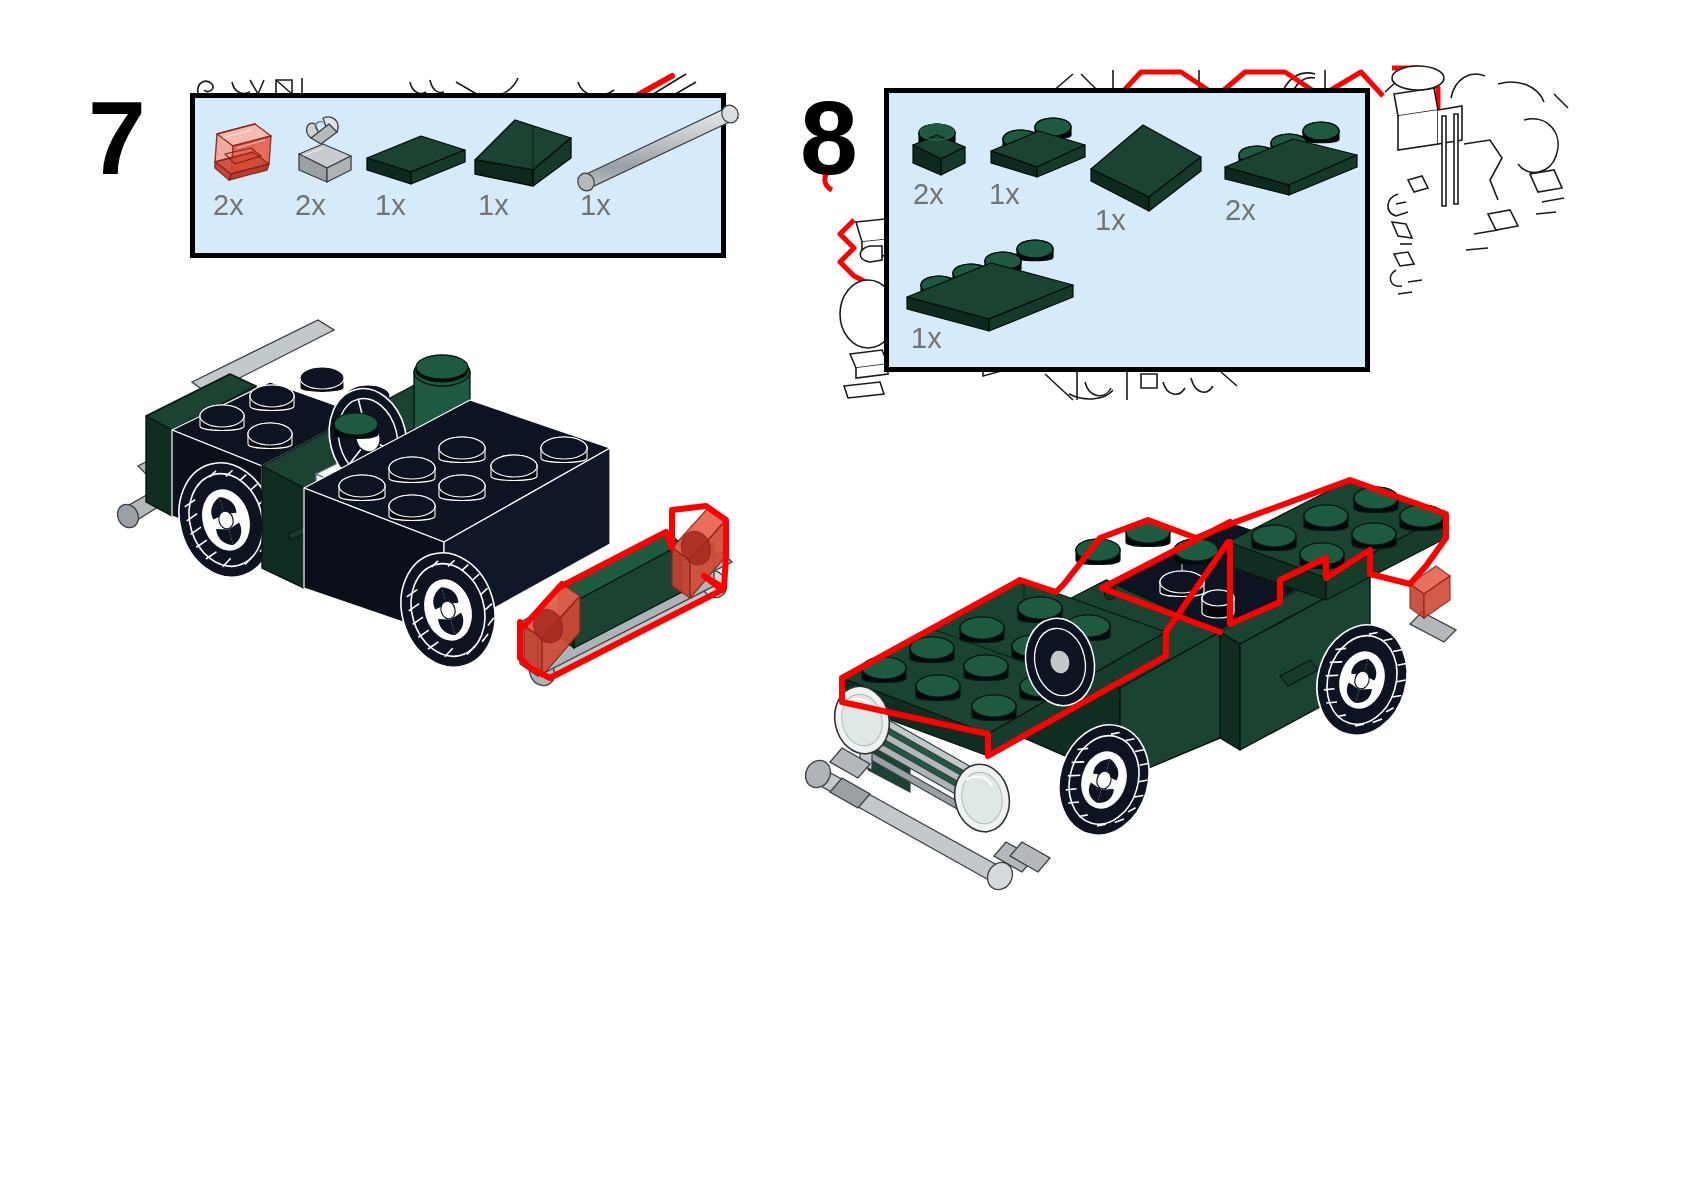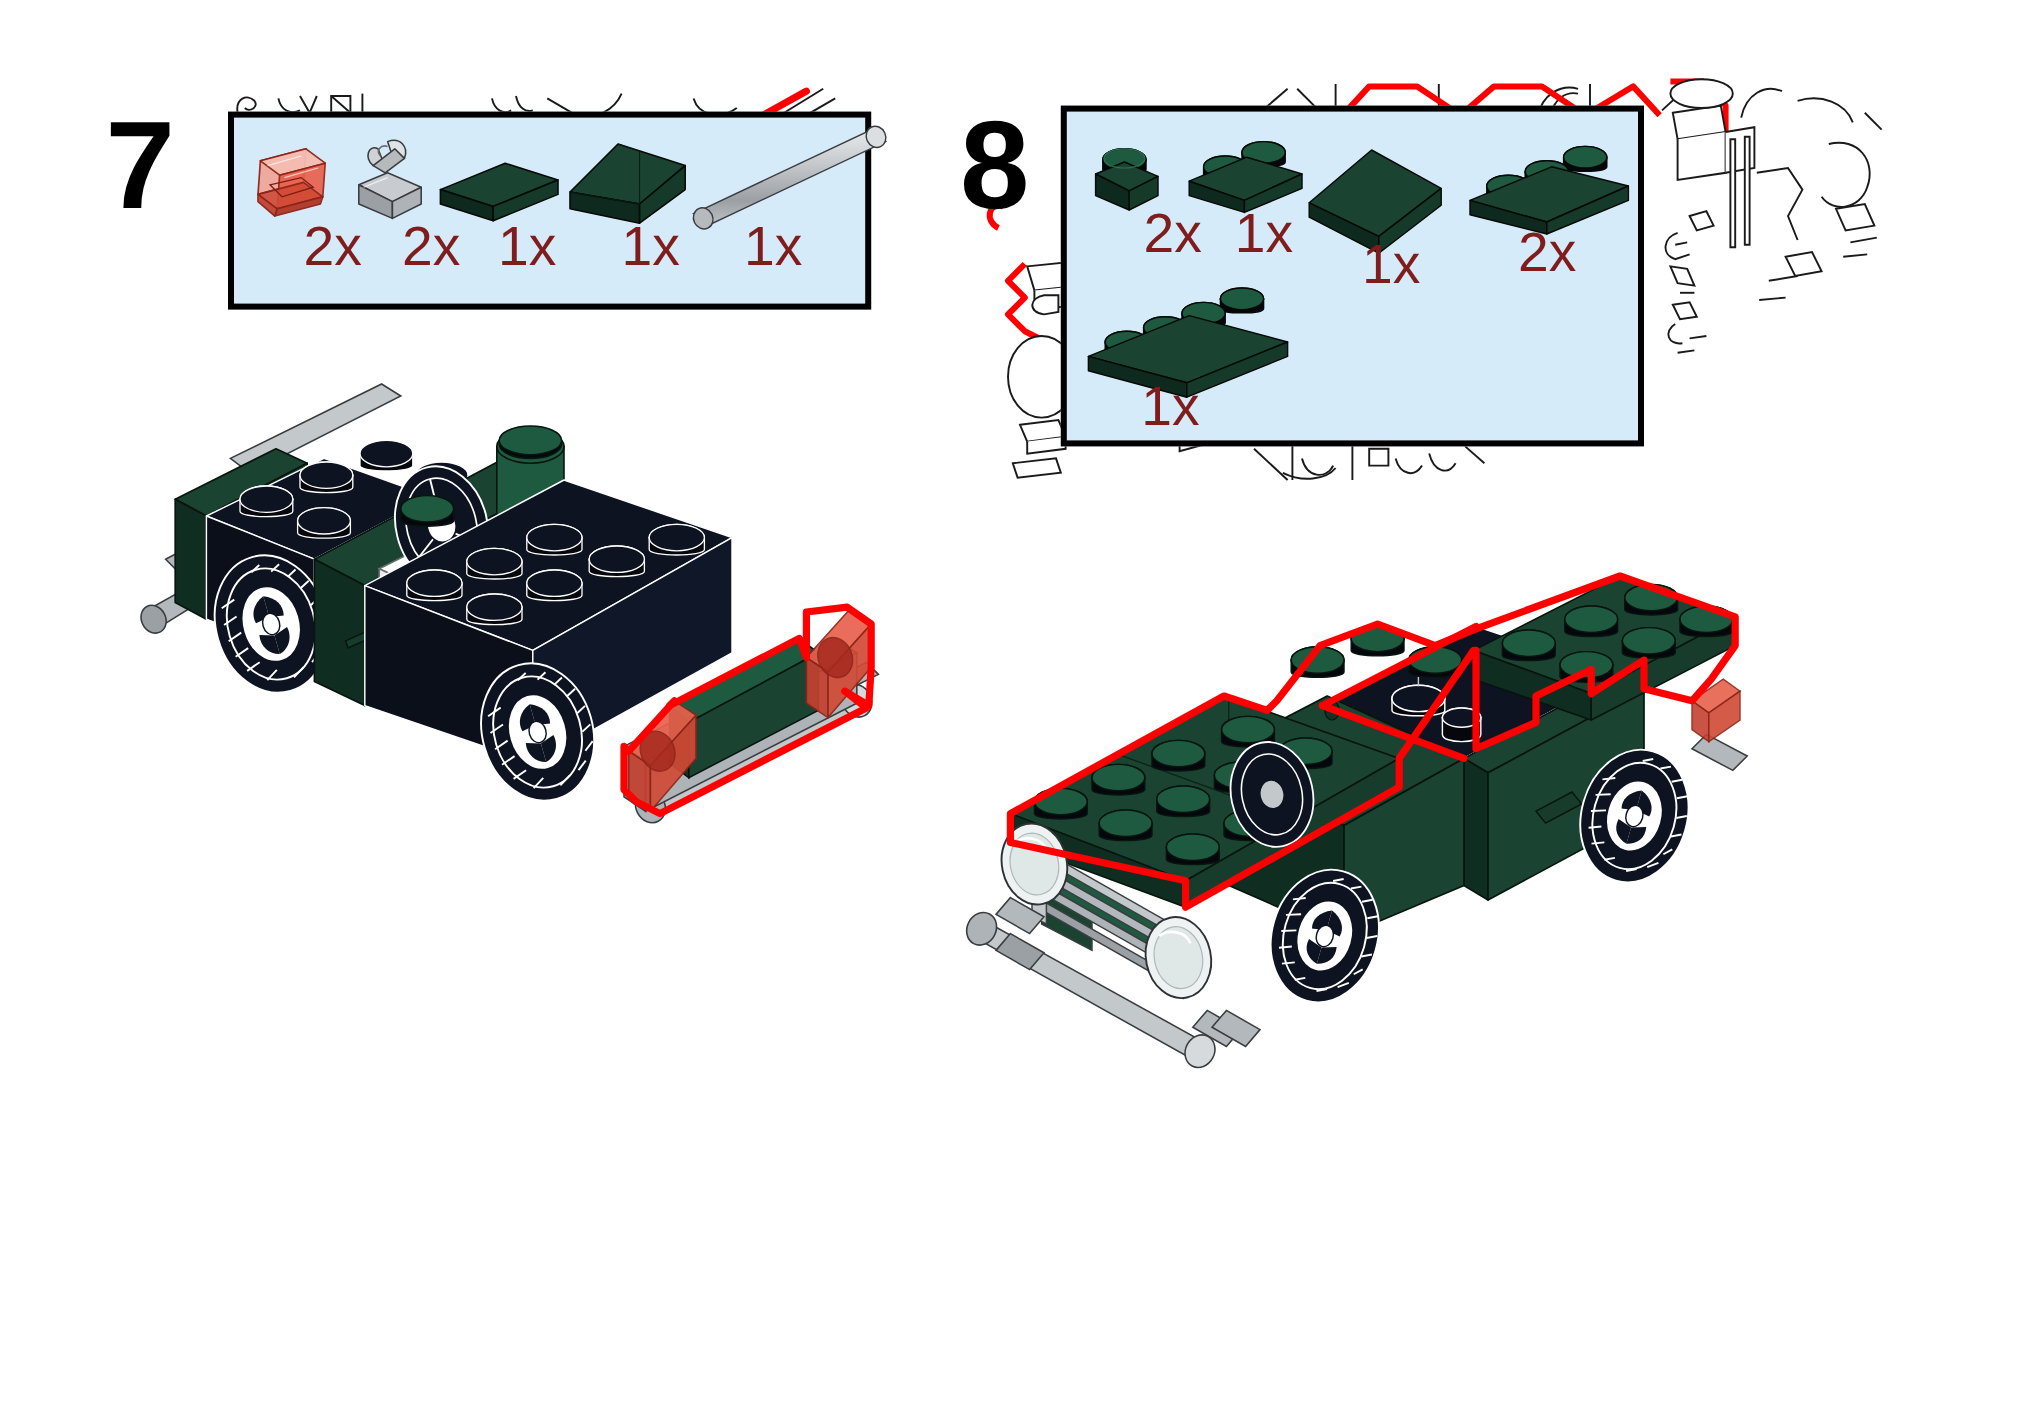--- a/index.html
+++ b/index.html
@@ -10,22 +10,22 @@
 
   
   .step-num{position:absolute;font-family:"Liberation Sans",sans-serif;
             font-weight:bold;font-size:104px;line-height:104px;color:#000;
             letter-spacing:-2px;}
 
   
   .callout{position:absolute;background:#d6ebfa;border:5px solid #000;
            box-sizing:border-box;}
   .callout-inner{position:absolute;left:0;top:0;right:0;bottom:0;}
-  .qty{position:absolute;font-size:46px;line-height:35px;color:#7f1d1d;
-       font-family:"Liberation Sans",sans-serif;white-space:nowrap;margin-left:40px;}
+  .qty{position:absolute;font-size:29px;line-height:35px;color:#737373;
+       font-family:"Liberation Sans",sans-serif;white-space:nowrap;}
 
   
   .part{position:absolute;}
   .part svg{display:block;overflow:visible;}
 
   
   .ghost{position:absolute;}
   .ghost svg{display:block;overflow:visible;}
 
   

